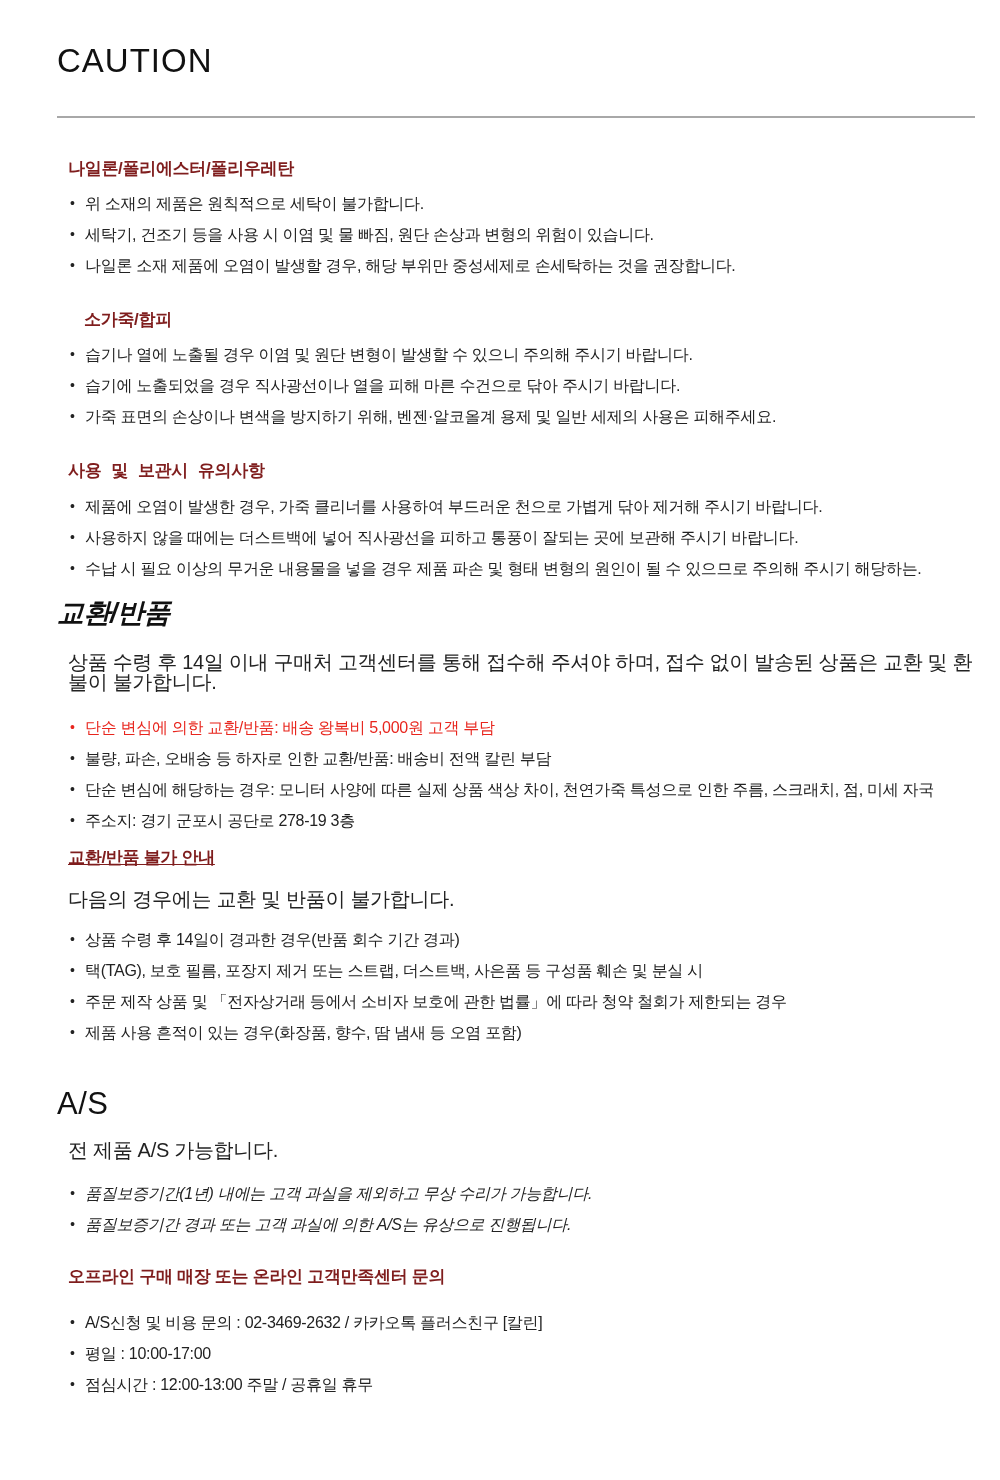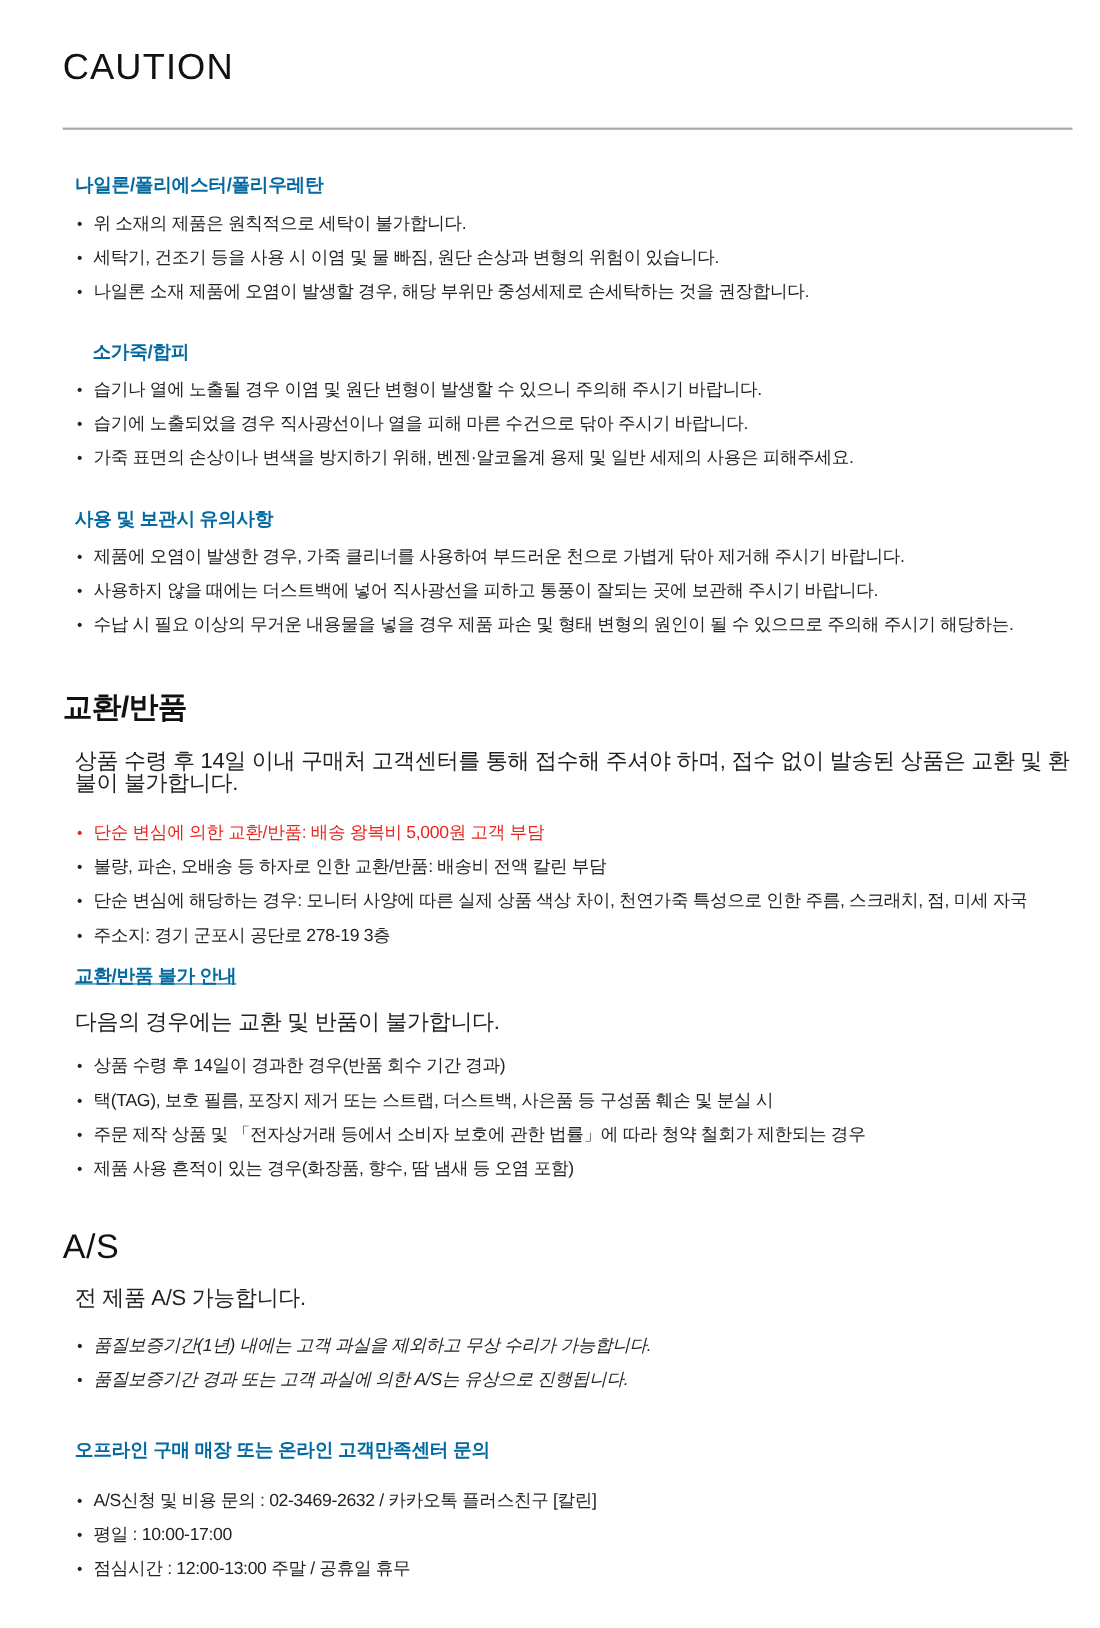--- a/index.html
+++ b/index.html
@@ -21,35 +21,35 @@
   .h-caution{
     margin-top:42px;font-size:33px;font-weight:400;letter-spacing:1px;
     line-height:38px;color:var(--heading);
   }
   .divider{border:none;border-top:2px solid var(--divider);margin-top:36px;}
 
   .h-big{
     font-size:27px;font-weight:700;line-height:34px;color:var(--heading);
     letter-spacing:-0.5px;
   }
-  .h-exchange{margin-top:48px;}
+  .h-exchange{margin-top:18px;font-style:italic;}
   .h-as{margin-top:44px;font-weight:400;font-size:31px;line-height:36px;letter-spacing:0.5px;}
 
   
   .sec{margin-left:11px;}
 
   .h-sub{
-    font-size:17px;font-weight:700;line-height:22px;color:#0369a1;
+    font-size:17px;font-weight:700;line-height:22px;color:#7f1d1d;
     letter-spacing:-0.3px;
   }
   .mt-sec1{margin-top:40px;}
   .mt-sec2{margin-top:34px;margin-left:16px;}
-  .mt-sec3{margin-top:35px;}
+  .mt-sec3{margin-top:35px;font-family:Liberation Mono, monospace;}
   .mt-notallowed{margin-top:17px;text-decoration:underline;}
-  .mt-contact{margin-top:44px;}
+  .mt-contact{margin-top:32px;}
 
   p.intro{font-size:20px;line-height:20px;letter-spacing:-0.3px;}
   .mt-intro-ex{margin-top:22px;}
   .mt-intro-na{margin-top:20px;}
   .mt-intro-as{margin-top:18px;}
 
   ul.bullets{list-style:none;margin-top:14px;}
   ul.bullets li{
     position:relative;padding-left:17px;
     font-size:16px;line-height:19px;letter-spacing:-0.3px;

